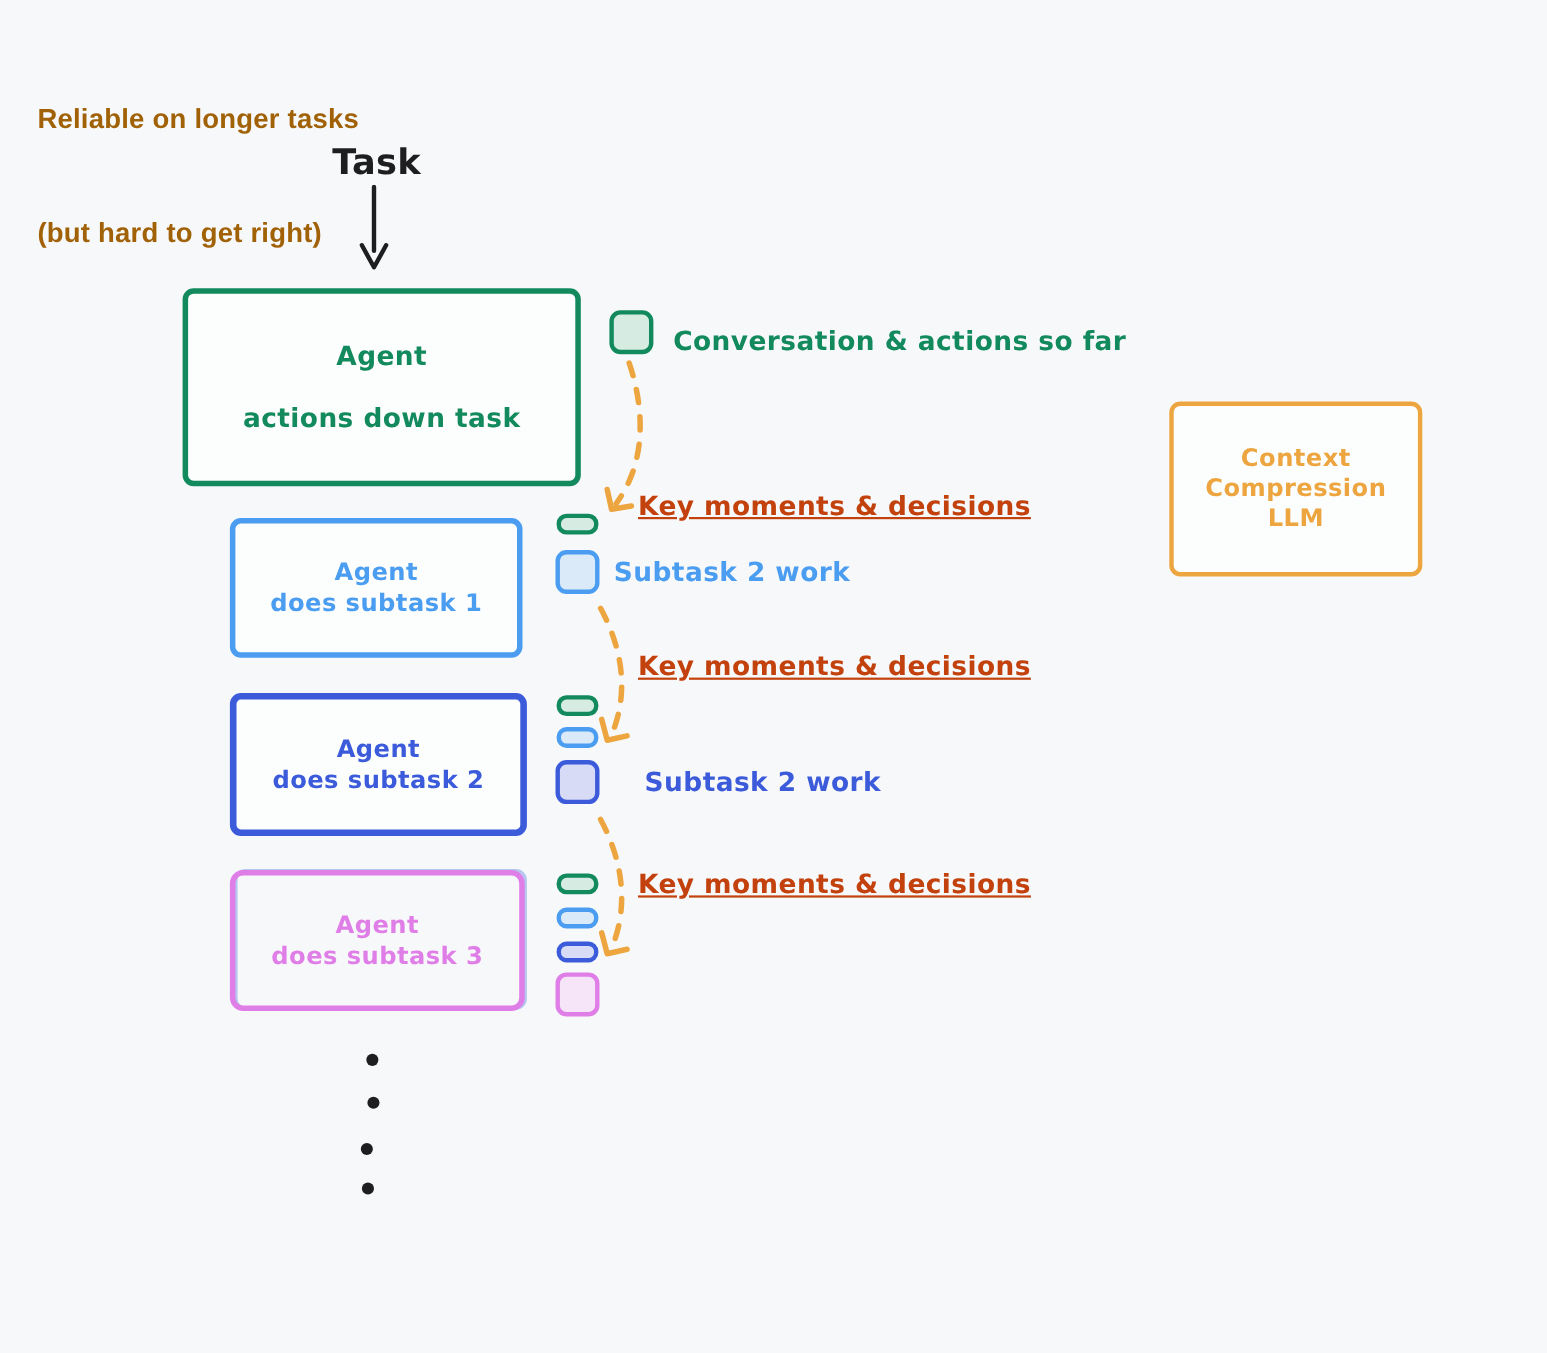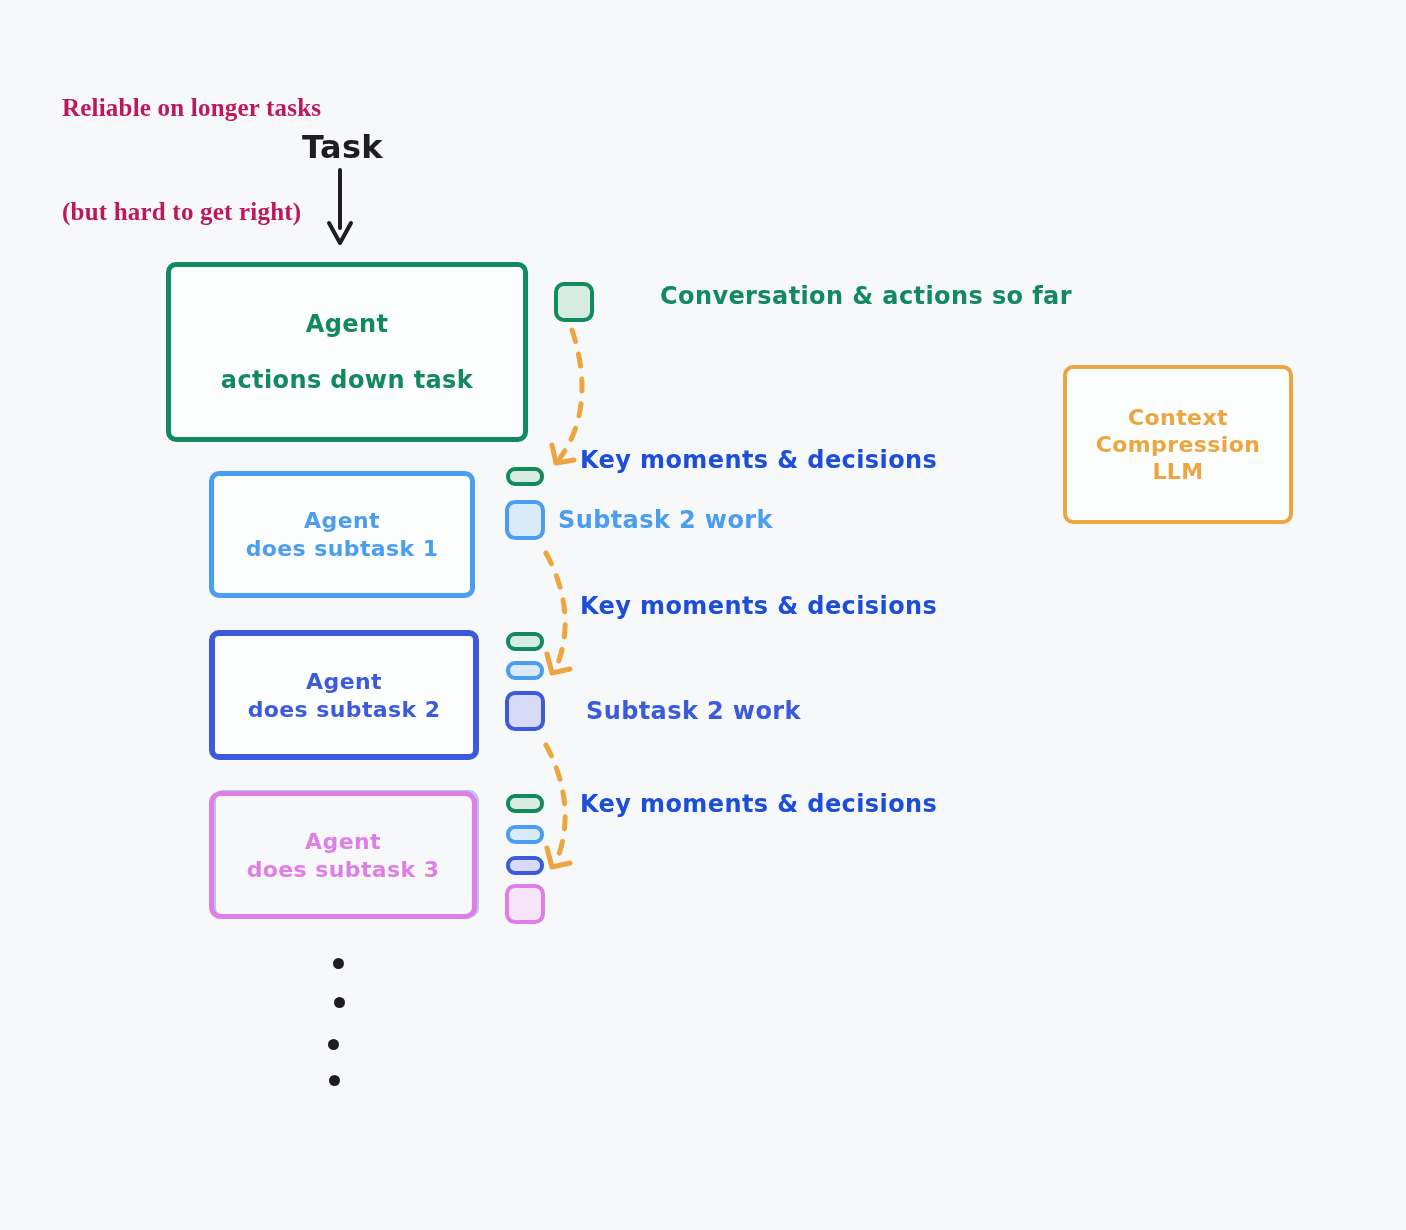--- a/index.html
+++ b/index.html
@@ -14,28 +14,27 @@
     background: #f7f8fa;
     overflow: hidden;
     font-family: "DejaVu Sans", sans-serif;
   }
 
   
   .title {
     position: absolute;
     left: 34px;
     top: 22px;
-    font-family: Liberation Serif, serif;
+    font-family: Liberation Sans, sans-serif;
     font-weight: bold;
     font-size: 25px;
     line-height: 1.38;
-    color: #be185d;
+    color: #a16207;
     letter-spacing: 0.2px;
     white-space: pre;
-    margin-left: 28px;
   }
 
   
   .task-label {
     position: absolute;
     left: 302px;
     top: 128px;
     font-weight: bold;
     font-size: 32px;
     color: #1e1e20;
@@ -156,21 +155,21 @@
   .legend-label {
     position: absolute;
     font-weight: bold;
     font-size: 24px;
     letter-spacing: 0.4px;
     white-space: nowrap;
   }
   .lg-green  { color: #128a5d; }
   .lg-blue   { color: #4a9df0; }
   .lg-indigo { color: #3b5bdb; }
-  .lg-orange { color: #1d4ed8; }
+  .lg-orange { color: #c2410c; text-decoration: underline; }
 
   
   #arrows {
     position: absolute;
     left: 0; top: 0;
     width: 1406px; height: 1230px;
     pointer-events: none;
   }
 
   
@@ -239,21 +238,21 @@
       <path d="M547 654 L552 673 L570 669" fill="none" stroke="#eda53f" stroke-width="5" stroke-linecap="round" stroke-linejoin="round"></path>
     </g>
 
     <g>
       <path d="M546 745 C 566 782, 572 824, 556 862" fill="none" stroke="#eda53f" stroke-width="5" stroke-linecap="round" stroke-dasharray="12 13"></path>
       <path d="M547 848 L552 867 L570 863" fill="none" stroke="#eda53f" stroke-width="5" stroke-linecap="round" stroke-linejoin="round"></path>
     </g>
   </svg>
 
   <div class="chip full c-green" style="left:554px; top:282px;"></div>
-  <div class="legend-label lg-green" style="left:612px; top:282px;margin-left:48px;">Conversation &amp; actions so far</div>
+  <div class="legend-label lg-green" style="left:612px; top:296px;">Conversation &amp; actions so far</div>
 
   <div class="chip comp c-green" style="left:506px; top:467px;"></div>
   <div class="chip full c-blue" style="left:505px; top:500px;"></div>
   <div class="legend-label lg-blue" style="left:558px; top:506px;">Subtask 2 work</div>
 
   <div class="chip comp c-green" style="left:506px; top:632px;"></div>
   <div class="chip comp c-blue" style="left:506px; top:661px;"></div>
   <div class="chip full c-indigo" style="left:505px; top:691px;"></div>
   <div class="legend-label lg-indigo" style="left:586px; top:697px;">Subtask 2 work</div>
 

